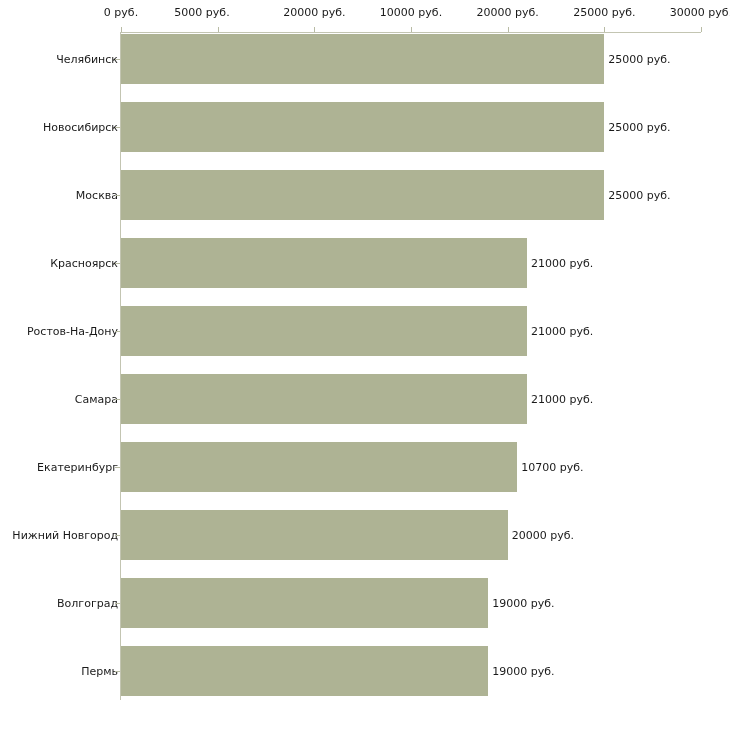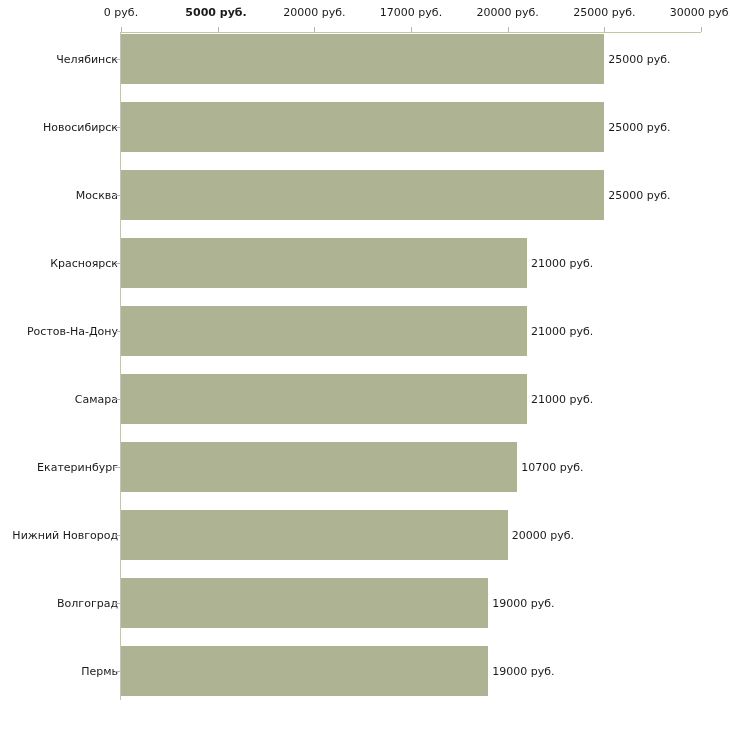--- a/index.html
+++ b/index.html
@@ -113,25 +113,25 @@
 </style>
 </head>
 <body>
 
 <div id="chart-root">
 
   <div id="x-axis">
     <div id="x-axis-line"></div>
   <div class="x-tick-label" style="left: 121px;">0 руб.</div>
       <div class="x-tick-mark" style="left: 121px;"></div>
-      <div class="x-tick-label" style="left: 216px; font-weight: bold;">5000 руб.</div>
+      <div class="x-tick-label" style="left: 202px;">5000 руб.</div>
       <div class="x-tick-mark" style="left: 217.667px;"></div>
       <div class="x-tick-label" style="left: 314.333px;">20000 руб.</div>
       <div class="x-tick-mark" style="left: 314.333px;"></div>
-      <div class="x-tick-label" style="left: 411px;">17000 руб.</div>
+      <div class="x-tick-label" style="left: 411px;">10000 руб.</div>
       <div class="x-tick-mark" style="left: 411px;"></div>
       <div class="x-tick-label" style="left: 507.667px;">20000 руб.</div>
       <div class="x-tick-mark" style="left: 507.667px;"></div>
       <div class="x-tick-label" style="left: 604.333px;">25000 руб.</div>
       <div class="x-tick-mark" style="left: 604.333px;"></div>
       <div class="x-tick-label" style="left: 701px;">30000 руб.</div>
       <div class="x-tick-mark" style="left: 701px;"></div>
     </div>
 
   <div id="y-axis-line"></div>

